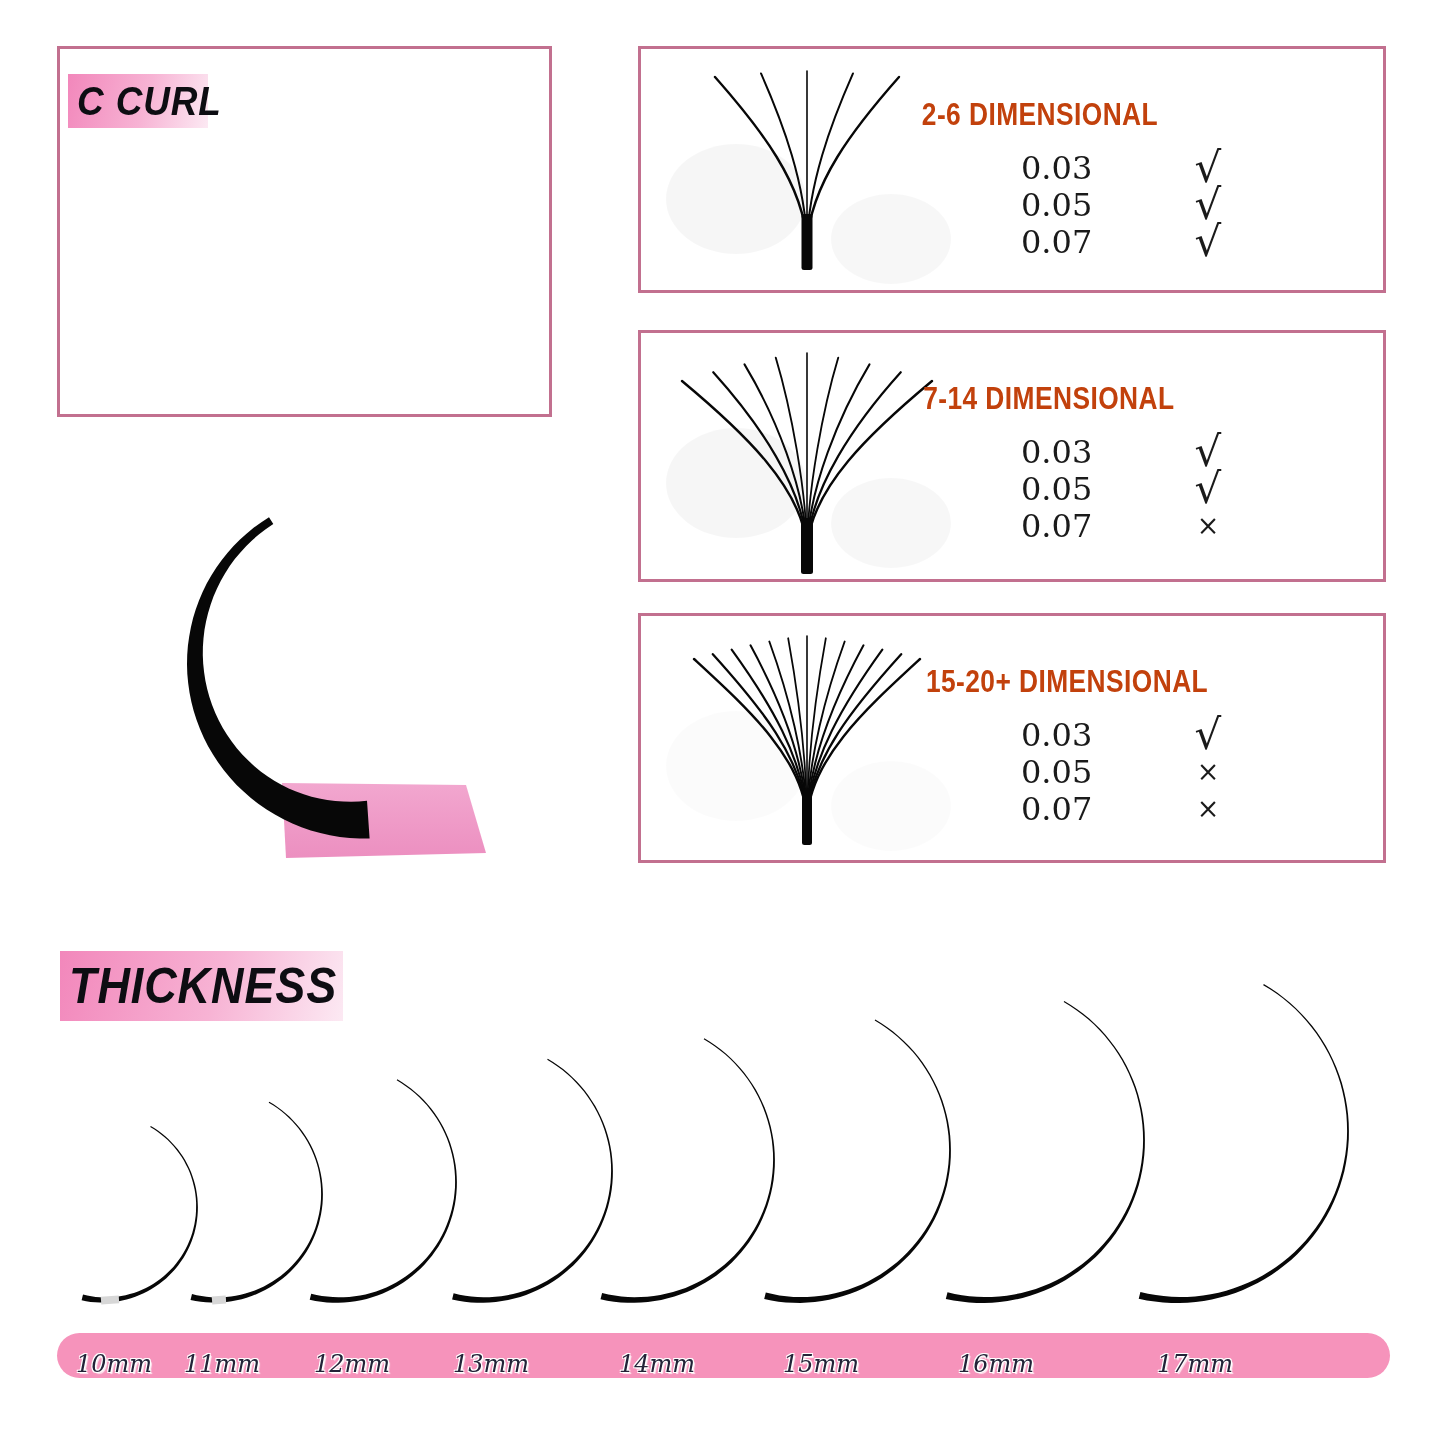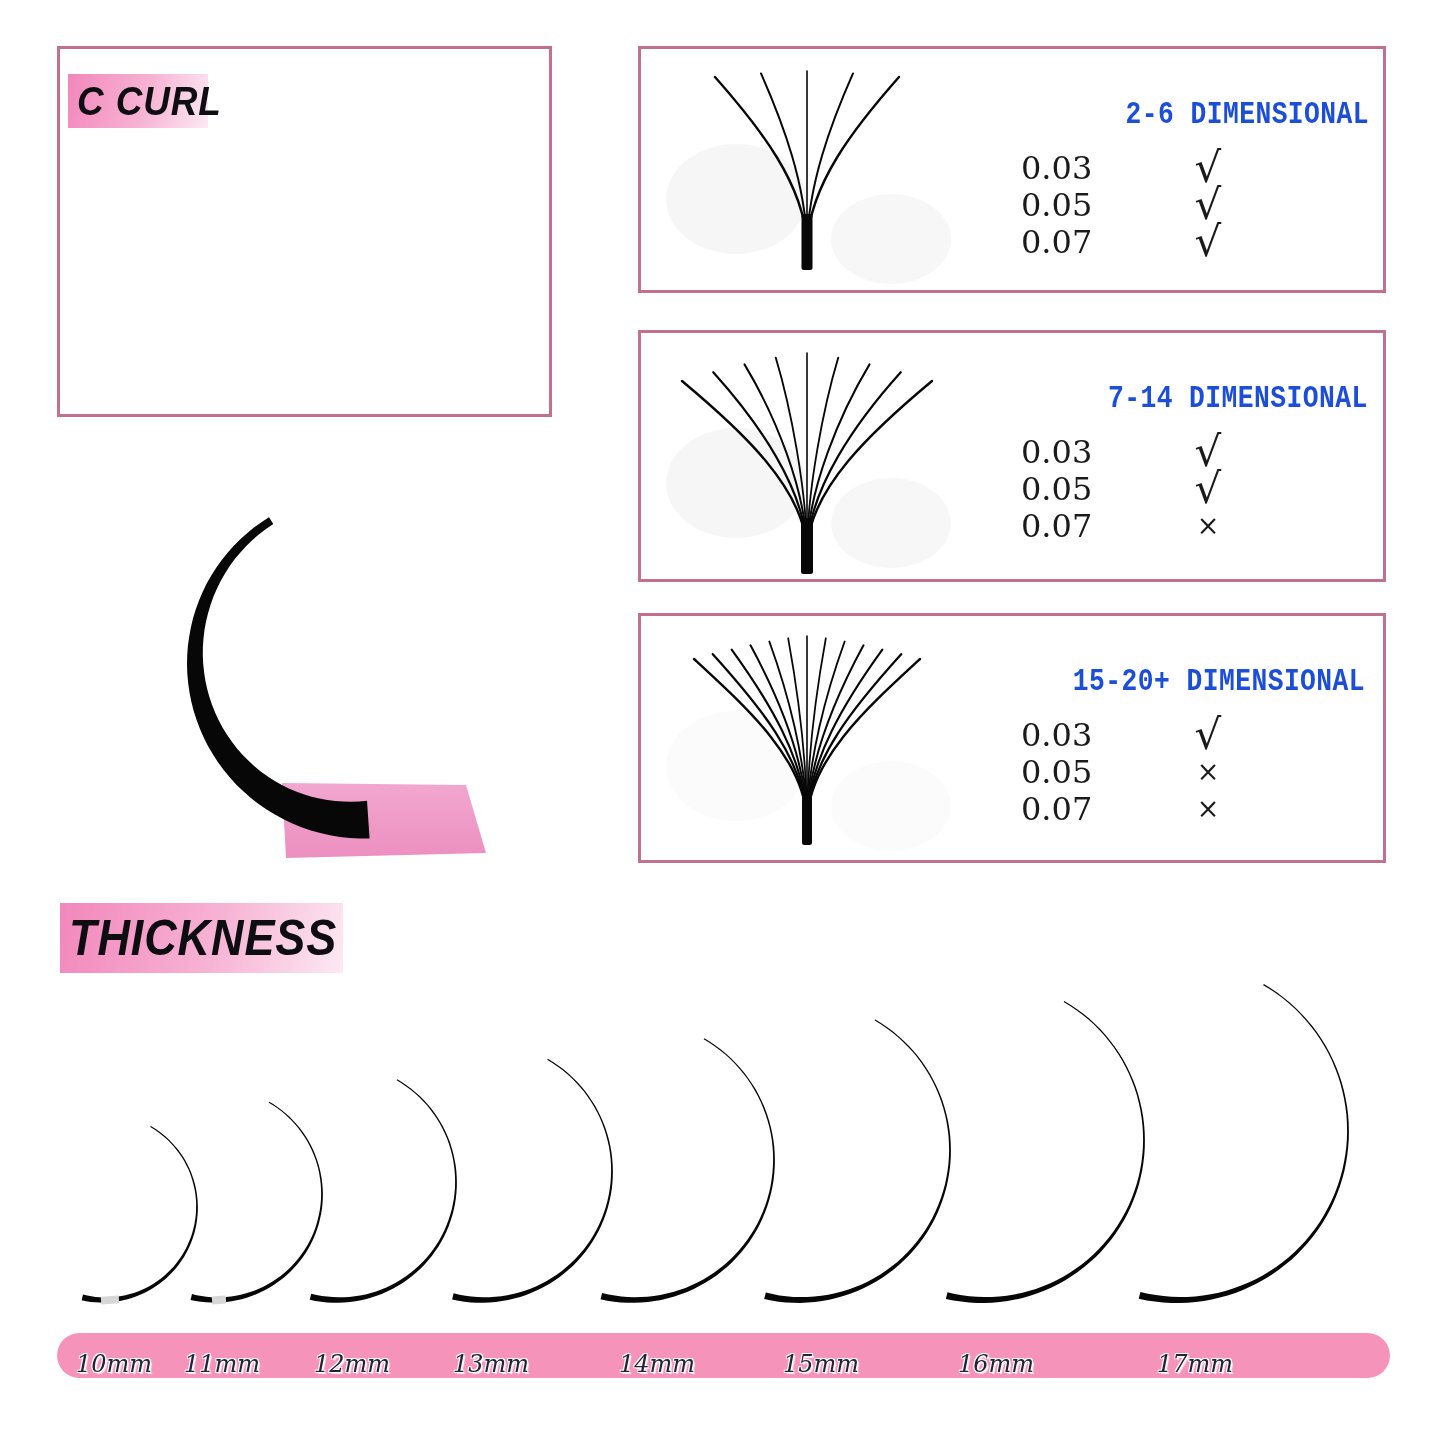--- a/index.html
+++ b/index.html
@@ -19,24 +19,24 @@
   }
   .pink-label{
     position:absolute;
     background:linear-gradient(105deg,var(--grad-a) 0%,var(--grad-b) 55%,var(--grad-c) 100%);
     color:#0d0d12;font-style:italic;font-weight:bold;
     display:flex;align-items:center;padding-left:9px;box-sizing:border-box;
   }
   .pink-label>span{display:inline-block;transform:scaleX(0.9);transform-origin:left center;white-space:nowrap;letter-spacing:1px;}
   #c-curl-label{left:8px;top:25px;width:140px;height:54px;font-size:41px;}
   #d-curl-label{left:7px;top:23px;width:138px;height:59px;font-size:41px;}
-  #thickness-label{left:60px;top:903px;width:283px;height:70px;font-size:50px;}
+  #thickness-label{left:60px;top:951px;width:283px;height:70px;font-size:50px;}
   .dim-title{
-    position:absolute;top:48px;left:260px;width:490px;text-align:right;
-    font-size:31px;font-weight:bold;color:#1d4ed8;white-space:nowrap;font-family:Liberation Mono, monospace;
+    position:absolute;top:48px;left:260px;width:490px;text-align:left;
+    font-size:31px;font-weight:bold;color:#c2410c;white-space:nowrap;
   }
   .dim-title>span{display:inline-block;transform:scaleX(0.85);transform-origin:center;letter-spacing:0.5px;}
   .dim-rows{position:absolute;top:100px;left:380px;width:260px;}
   .dim-row{height:37px;display:flex;align-items:center;}
   .dim-value{
     width:150px;text-align:left;font-family:"DejaVu Serif",serif;
     font-size:32px;color:#1a1a1a;font-feature-settings:"onum" 1;
   }
   .dim-mark{width:74px;text-align:center;color:#1a1a1a;font-family:"DejaVu Serif",serif;line-height:1;}
   .dim-mark.check{font-size:42px;}

